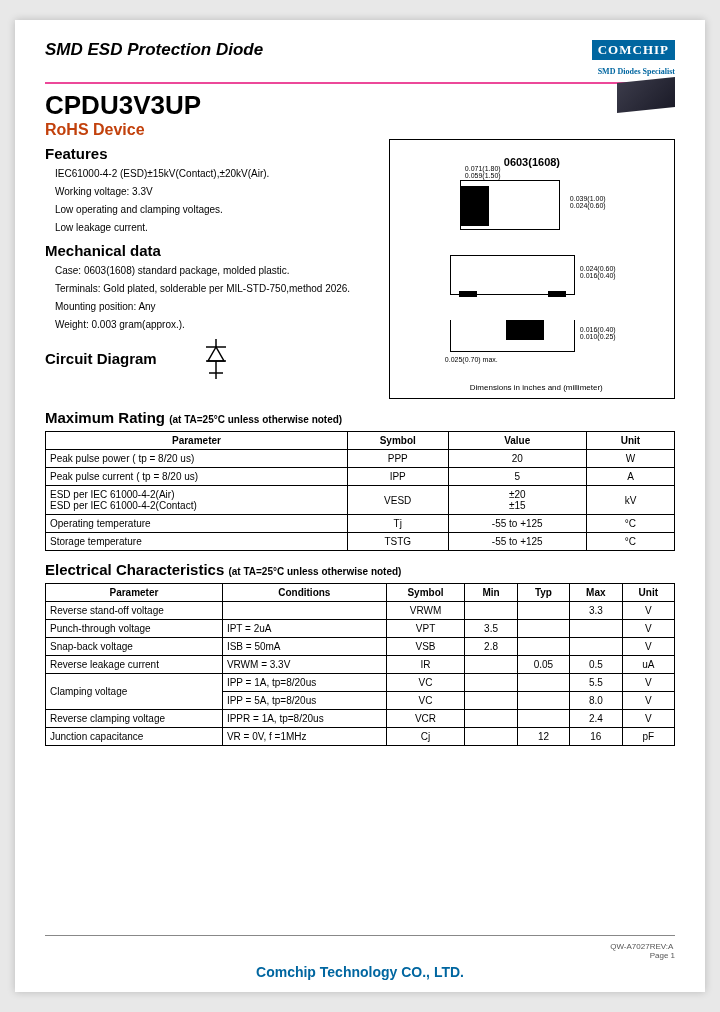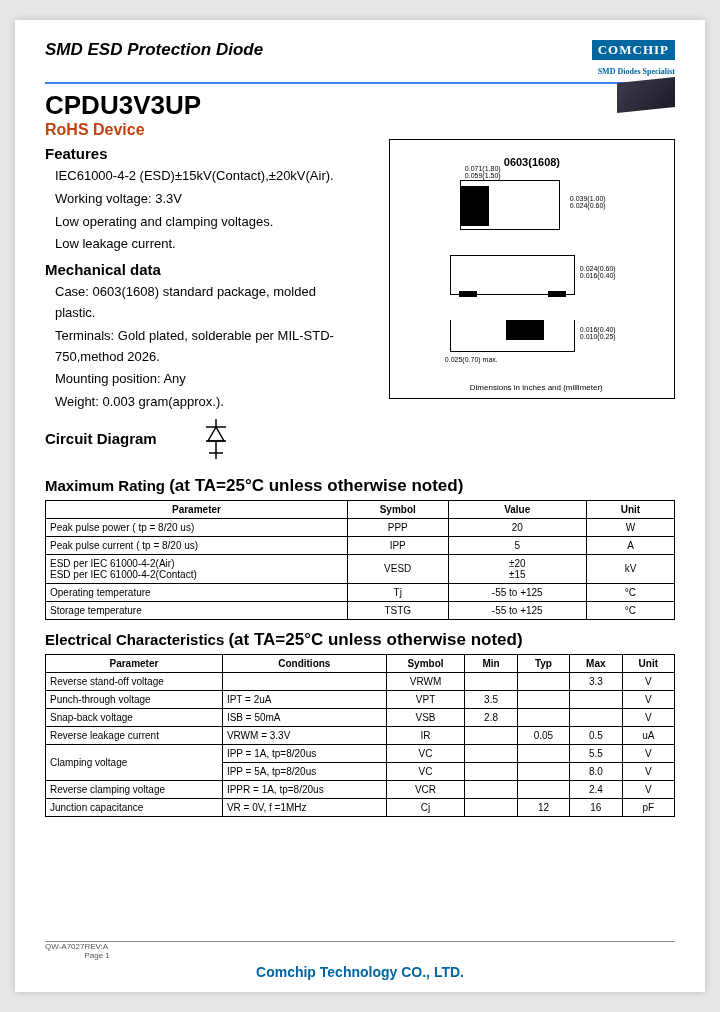--- a/index.html
+++ b/index.html
@@ -12,29 +12,29 @@
     justify-content: center;
     padding: 20px 10px;
   }
   .page {
     width: 690px;
     background: #fff;
     padding: 20px 30px 10px 30px;
     position: relative;
     box-shadow: 0 0 8px rgba(0,0,0,0.2);
   }
-  .header-row { display: flex; justify-content: space-between; border-bottom: 2px solid #3b82f6; padding-bottom: 4px; }
+  .header-row { display: flex; justify-content: space-between; border-bottom: 2px solid #ec4899; padding-bottom: 4px; }
   .doc-title { font-size: 17px; font-weight: bold; font-style: italic; }
   .logo-area { text-align: right; font-family: Liberation Serif, serif; }
   .logo-box { background: #0066a0; color: #fff; font-weight: bold; font-size: 13px; padding: 2px 6px; display: inline-block; letter-spacing: 1px; }
   .logo-sub { font-size: 8px; font-weight: bold; color: #0066a0; }
   .part-no { font-size: 26px; font-weight: bold; margin-top: 6px; }
   .rohs { font-size: 16px; font-weight: bold; color: #c2410c; }
   .sec-head { font-size: 15px; font-weight: bold; margin-top: 6px; margin-bottom: 4px; }
-  .features, .mechdata { font-size: 13px; line-height: 1.6; padding-left: 10px; }
+  .features, .mechdata { font-size: 10px; line-height: 1.6; padding-left: 10px; }
   .features div, .mechdata div { margin-bottom: 2px; }
   .main-cols { display: flex; gap: 29px; }
   .left-col { flex: 1.1; }
   .right-col { flex: 1; }
   .pkg-diag { border: 1px solid #000; height: 260px; font-size: 8px; padding: 16px; position: relative; }
   .pkg-title { text-align: center; font-weight: bold; font-size: 11px; margin-bottom: 4px; }
   .pkg-box1 { position:absolute; left:70px; top:40px; width:100px; height:50px; border:1px solid #000; }
   .pkg-box1-inner { position:absolute; left:0; top:5px; width:28px; height:40px; background:#000; }
   .pkg-dim1 { position:absolute; left:75px; top:25px; font-size:7px; }
   .pkg-dim2 { position:absolute; left:180px; top:55px; font-size:7px; }
@@ -49,23 +49,23 @@
   .circuit { display: inline-block; margin-left: 40px; vertical-align: middle; }
   table { border-collapse: collapse; width: 100%; font-size: 10px; }
   th, td { border: 1px solid #000; padding: 3px 4px; }
   th { font-weight: bold; text-align: center; font-size: 10px; }
   .param-col { text-align: left; }
   .cond-col { text-align: left; }
   td { text-align: center; }
   td.param-col, td.cond-col { text-align: left; }
   .tbl-section { margin-top: 10px; }
   .tbl-head { font-size: 15px; font-weight: bold; }
-  .tbl-head-sub { font-size: 17px; font-weight: bold; }
+  .tbl-head-sub { font-size: 10px; font-weight: bold; }
   .footer { position: absolute; bottom: 12px; left: 30px; right: 30px; }
-  .foot-line { border-top: 1px solid #888; display:flex; justify-content:flex-start; font-size:8px; color:#555; padding-top:0; }
+  .foot-line { border-top: 1px solid #888; display:flex; justify-content:flex-end; font-size:8px; color:#555; padding-top:6px; }
   .foot-company { text-align:center; font-size:14px; font-weight:bold; color:#0066a0; margin-top:4px; }
   .chip-img {
     position: absolute; right: 30px; top: 60px;
     width: 58px; height: 30px;
     background: linear-gradient(135deg,#3b3b4a,#1b1b28);
     transform: skewY(-6deg);
   }
 </style>
 </head>
 <body>

